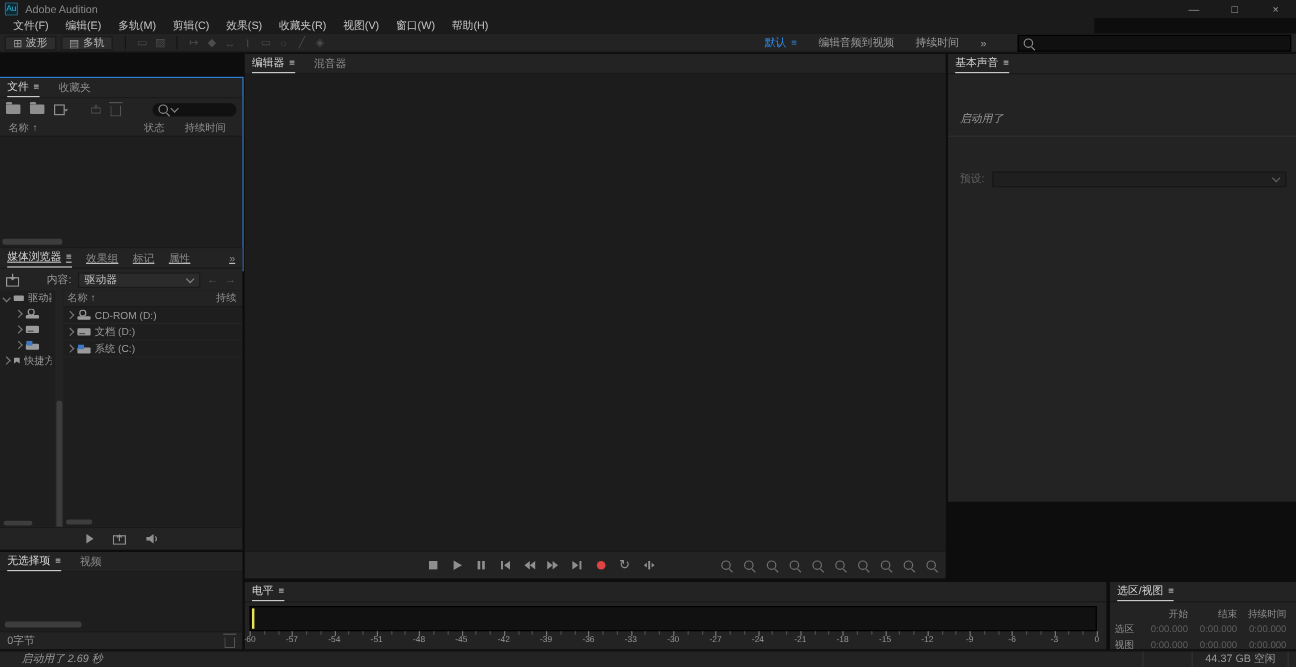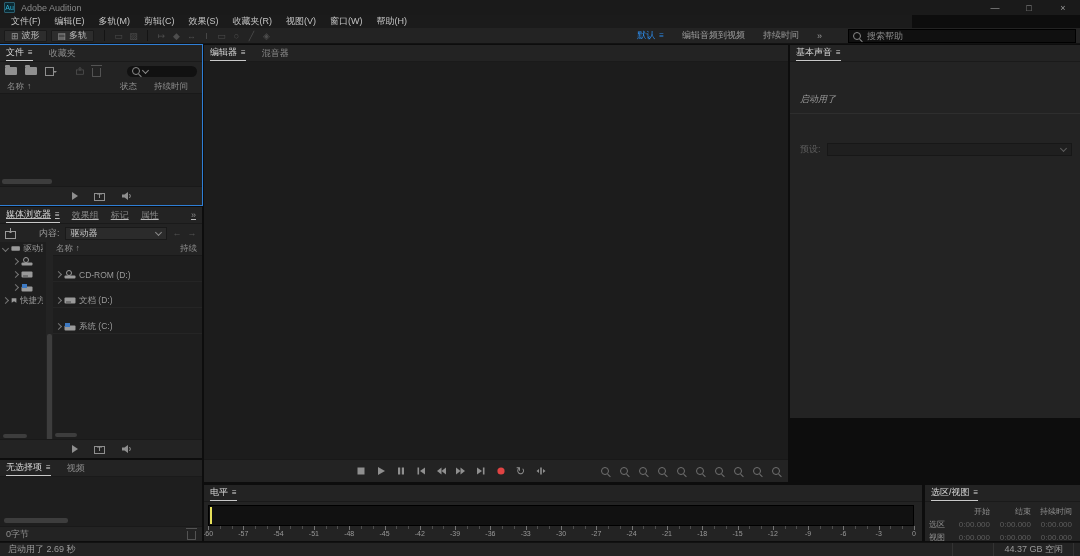--- a/index.html
+++ b/index.html
@@ -22,21 +22,21 @@
   .ws{color:#9a9a9a;font-size:9px;display:flex;gap:4px;align-items:center;}
   .ws.active{color:#2d8ceb;}
   .chev{color:#9a9a9a;font-size:9px;}
   .searchbox{width:218px;height:12px;background:#101010;border:1px solid #000;display:flex;align-items:center;gap:4px;padding:0 4px;margin-left:8px;}
   .searchbox input{background:transparent;border:none;outline:none;color:#aaa;font-size:9px;width:100%;font-family:inherit;}
   .searchbox input::placeholder{color:#8a8a8a;opacity:1;}
   .mag{display:inline-block;width:6px;height:6px;border:1px solid #8a8a8a;border-radius:50%;position:relative;flex:none;}
   .mag::after{content:"";position:absolute;width:4px;height:1px;background:#8a8a8a;right:-3px;bottom:-2px;transform:rotate(45deg);}
   
   .panel{position:absolute;background:#232323;display:flex;flex-direction:column;box-sizing:border-box;overflow:hidden;}
-  .focus{box-shadow:0 0 0 1px #2f7fd6;}
+  .focus{box-shadow:0 0 0 1px #2f7fd6;margin-top:20px;}
   .ptabs{height:16px;display:flex;align-items:center;gap:16px;padding:0 6px;flex:none;border-bottom:1px solid #1a1a1a;}
   .ptab{color:#8a8a8a;font-size:9px;display:flex;align-items:center;gap:4px;height:15px;box-sizing:border-box;}
   .ptab.active{color:#d6d6d6;border-bottom:1px solid #c9c9c9;}
   .ham{font-size:8px;color:inherit;}
   .ptab-ovf{margin-left:auto;color:#8a8a8a;}
   .pbody{flex:1;background:#1e1e1e;position:relative;overflow:hidden;}
   
   .ficons{height:18px;display:flex;align-items:center;gap:8px;padding:0 5px;background:#232323;flex:none;}
   .fold{width:12px;height:8px;background:#8f8f8f;position:relative;border-radius:1px;flex:none;}
   .fold::before{content:"";position:absolute;top:-2px;left:0;width:5px;height:2px;background:#8f8f8f;border-radius:1px 1px 0 0;}
@@ -57,21 +57,21 @@
   
   .mrow{height:18px;display:flex;align-items:center;gap:5px;padding:0 5px;background:#232323;flex:none;}
   .mlabel{color:#9a9a9a;font-size:9px;margin-left:18px;}
   .dropdown{flex:1;height:13px;background:#2b2b2b;border:1px solid #191919;display:flex;align-items:center;padding:0 5px;color:#c0c0c0;font-size:9px;box-sizing:border-box;}
   .dropdown .chevd{margin-left:auto;}
   .navarr{color:#555;font-size:9px;width:10px;text-align:center;}
   .msplit{flex:1;display:flex;overflow:hidden;}
   .mtree{width:46px;background:#1e1e1e;flex:none;position:relative;overflow:hidden;}
   .vscroll{width:7px;background:#232323;flex:none;position:relative;}
   .vthumb{position:absolute;left:1px;width:5px;background:#3d3d3d;border-radius:2px;}
-  .mlist{flex:1;background:#1e1e1e;display:flex;flex-direction:column;position:relative;overflow:hidden;gap:12px;}
+  .mlist{flex:1;background:#1e1e1e;display:flex;flex-direction:column;position:relative;overflow:hidden;}
   .row{display:flex;align-items:center;gap:3px;height:13px;padding:0 3px;font-size:8.5px;color:#9a9a9a;border-bottom:1px solid #252525;white-space:nowrap;overflow:hidden;}
   .tw{width:4px;height:4px;border-right:1px solid #777;border-bottom:1px solid #777;flex:none;}
   .tw.closed{transform:rotate(-45deg);}
   .tw.open{transform:rotate(45deg);}
   .indent{width:7px;flex:none;}
   .mlhdr{display:flex;height:13px;align-items:center;background:#232323;color:#8f8f8f;font-size:8.5px;border-bottom:1px solid #191919;flex:none;padding:0 3px;}
   .mlhdr .dur{margin-left:auto;padding-right:2px;}
   
   .hfooter{height:14px;display:flex;align-items:center;background:#232323;border-top:1px solid #191919;flex:none;padding:0 6px;color:#8f8f8f;}
   .hfooter .trash{margin-left:auto;}
@@ -99,21 +99,21 @@
   .tick.major{height:4px;background:#757575;}
   .tlabel{position:absolute;top:4px;transform:translateX(-50%);font-size:7px;color:#9a9a9a;}
   
   .sv-table{padding:3px 4px 0 4px;display:flex;flex-direction:column;gap:1px;}
   .sv-row{display:flex;height:12px;align-items:center;font-size:8px;}
   .sv-lbl{width:24px;color:#8f8f8f;}
   .sv-cell{flex:1;text-align:right;padding-right:4px;color:#5e5e5e;}
   .sv-row.hdr .sv-cell{color:#8f8f8f;}
   
   .statusbar{left:0;top:542px;width:1080px;height:14px;background:#232323;border-top:1px solid #121212;display:flex;align-items:center;box-sizing:border-box;}
-  .sb-left{padding-left:8px;color:#9a9a9a;}
+  .sb-left{padding-left:18px;color:#9a9a9a;font-style:italic;}
   .sb-right{margin-left:auto;display:flex;align-items:center;height:100%;}
   .sb-seg{height:100%;display:flex;align-items:center;border-left:1px solid #333;padding:0 10px;color:#9a9a9a;}
   .sb-spacer{width:40px;height:100%;border-left:1px solid #333;}
   svg{display:block;}
 </style>
 </head>
 <body>
 
 <div class="abs titlebar">
   <span class="aulogo">Au</span>
@@ -161,21 +161,20 @@
   <div class="wsarea">
     <span class="ws active">
       <span>默认</span>
       <span class="ham">≡</span>
     </span>
     <span class="ws">编辑音频到视频</span>
     <span class="ws">持续时间</span>
     <span class="chev">»</span>
     <div class="searchbox">
       <span class="mag"></span>
-      <input placeholder="搜索帮助" style="">
     </div>
   </div>
 </div>
 
 <div class="panel focus" style="left:0;top:45px;width:202px;height:160px;">
   <div class="ptabs">
     <span class="ptab active">
       <span>文件</span>
       <span class="ham">≡</span>
     </span>

